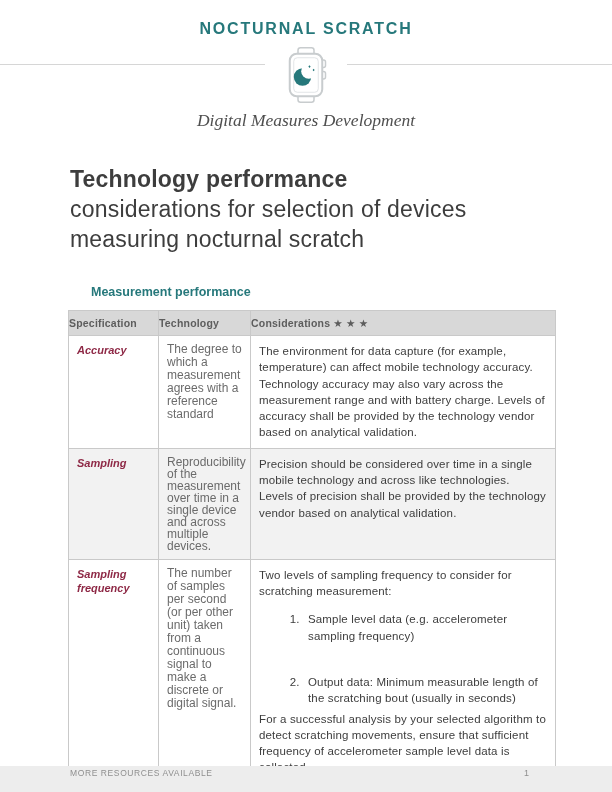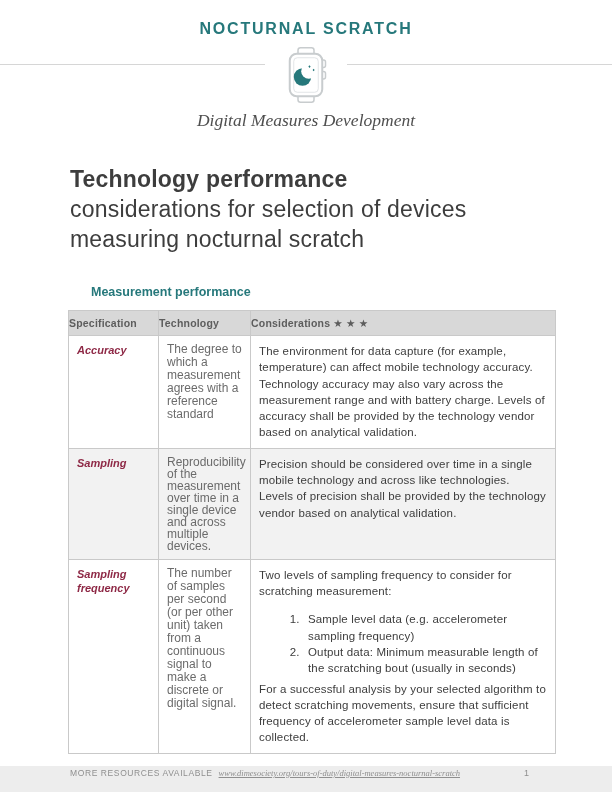--- a/index.html
+++ b/index.html
@@ -36,21 +36,21 @@
   .spec-table th{ background:var(--th-bg); color:var(--th-text); font-size:10.5px; font-weight:bold;
                   text-align:left; padding:6px 0; border:1px solid var(--border); letter-spacing:0.2px;}
   .spec-table td{ border:1px solid var(--border); vertical-align:top; padding:7px 8px; background:#fff;}
   .spec-table tr.shaded td{background:var(--shade);}
   td.cell-spec{color:var(--maroon); font-weight:bold; font-size:11px; line-height:14px;font-style:italic;}
   td.cell-def{color:var(--muted); font-size:12px; line-height:13px;}
   tr.def-small td.cell-def{font-size:12px; line-height:12px;}
   td.cell-cons{color:var(--text); font-size:11.5px; line-height:16.3px; letter-spacing:0.15px;}
   td.cell-cons p{margin:0;}
   td.cell-cons ol{margin:12px 0 0 0; padding-left:44px;}
-  td.cell-cons ol li{padding-left:5px; margin-bottom:0;}
+  td.cell-cons ol li{padding-left:5px; margin-bottom:30px;}
   td.cell-cons ol li:last-child{margin-bottom:0;}
   td.cell-cons ol + p{margin-top:4px;}
 
   
   .footer{ position:absolute; left:0; right:0; bottom:0; height:26px; background:var(--footer-bg);
            display:flex; align-items:center; padding:0 70px 12px 70px;}
   .footer-label{color:var(--footer-text); font-size:8.5px; letter-spacing:0.6px;}
   .footer-url{ color:var(--footer-text); font-family:"Liberation Serif","DejaVu Serif",serif;
                font-style:italic; font-size:8.5px; text-decoration:underline; margin-left:6px;}
   .footer-page{margin-left:auto; color:var(--footer-text); font-size:9px; padding-right:13px;}
@@ -133,17 +133,16 @@
               <li>Output data: Minimum measurable length of the scratching bout (usually in seconds)</li>
             </ol>
             <p>For a successful analysis by your selected algorithm to detect scratching movements, ensure that sufficient frequency of accelerometer sample level data is collected.</p>
           </td>
     </tr>
   </tbody>
   </table>
 
   <div class="footer">
     <span class="footer-label">MORE RESOURCES AVAILABLE</span>
-    <a class="footer-url" href="#">www.dimesociety.org/tours-of-duty/digital-measures-nocturnal-scratch</a>
     <span class="footer-page">1</span>
   </div>
 
 </div>
 
 </body></html>

